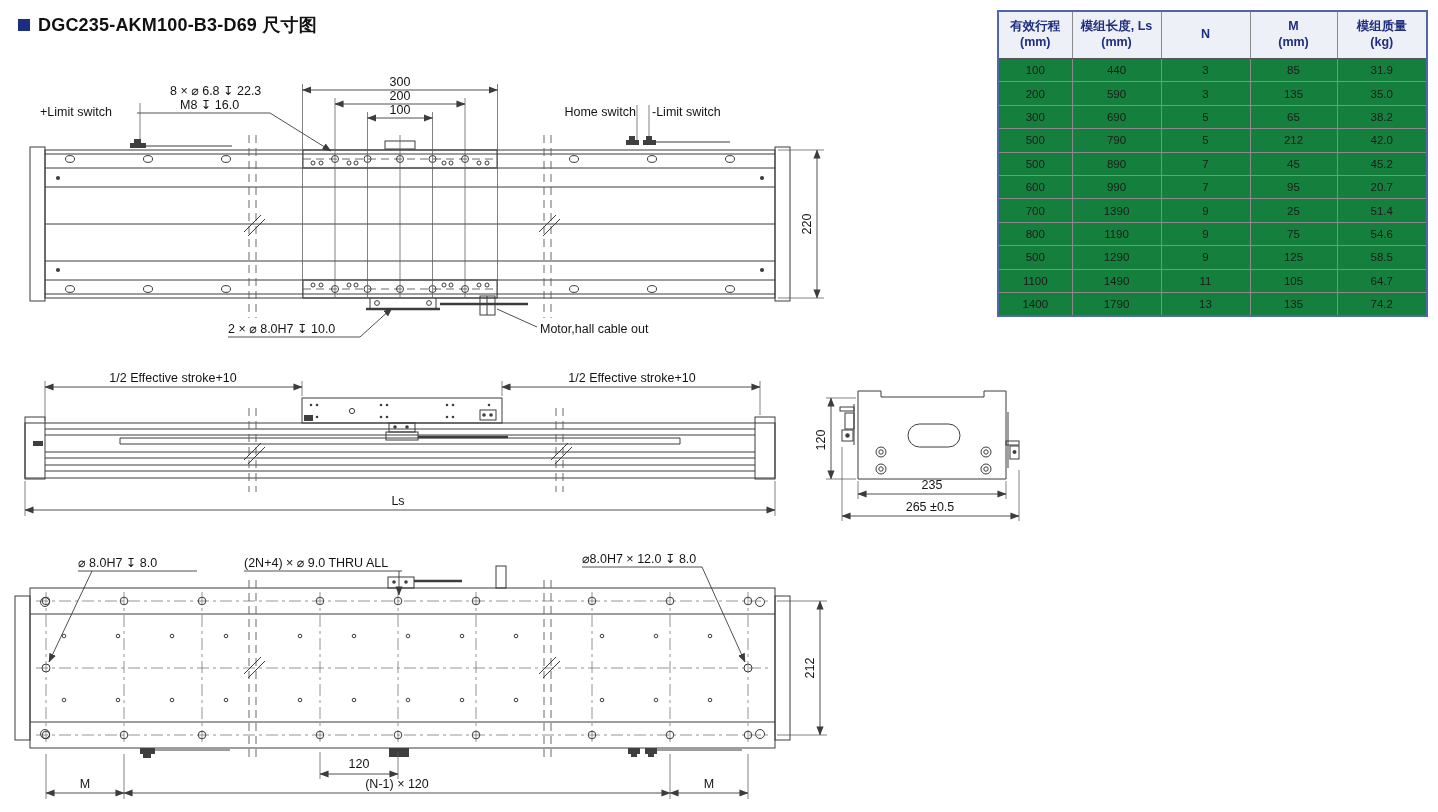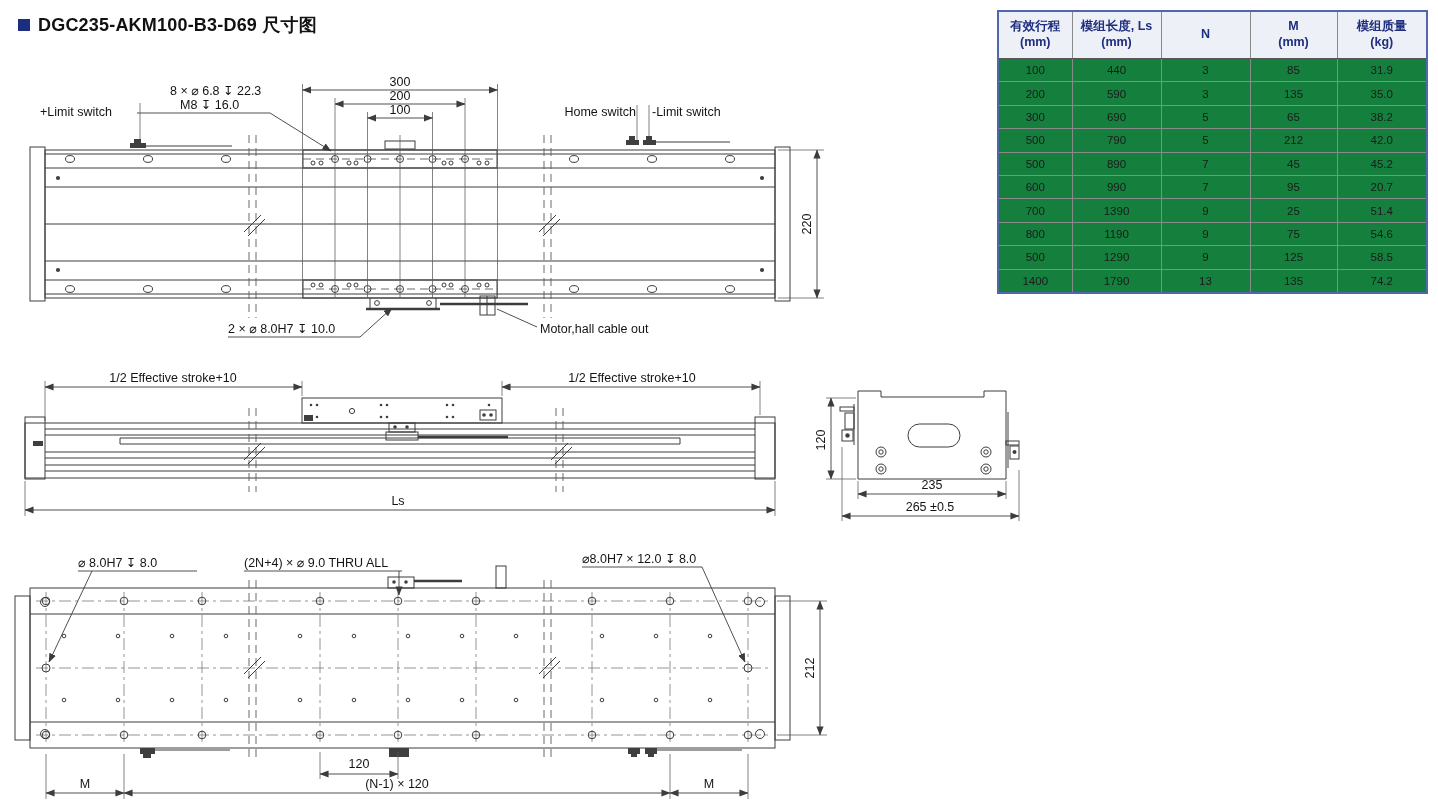--- a/index.html
+++ b/index.html
@@ -126,20 +126,27 @@
         <td>54.6</td>
       </tr>
       <tr>
         <td>500</td>
         <td>1290</td>
         <td>9</td>
         <td>125</td>
         <td>58.5</td>
       </tr>
       <tr>
+        <td>1100</td>
+        <td>1490</td>
+        <td>11</td>
+        <td>105</td>
+        <td>64.7</td>
+      </tr>
+      <tr>
         <td>1400</td>
         <td>1790</td>
         <td>13</td>
         <td>135</td>
         <td>74.2</td>
       </tr>
     </tbody>
 </table>
 
 <svg class="dwg" width="1438" height="812" viewBox="0 0 1438 812">

